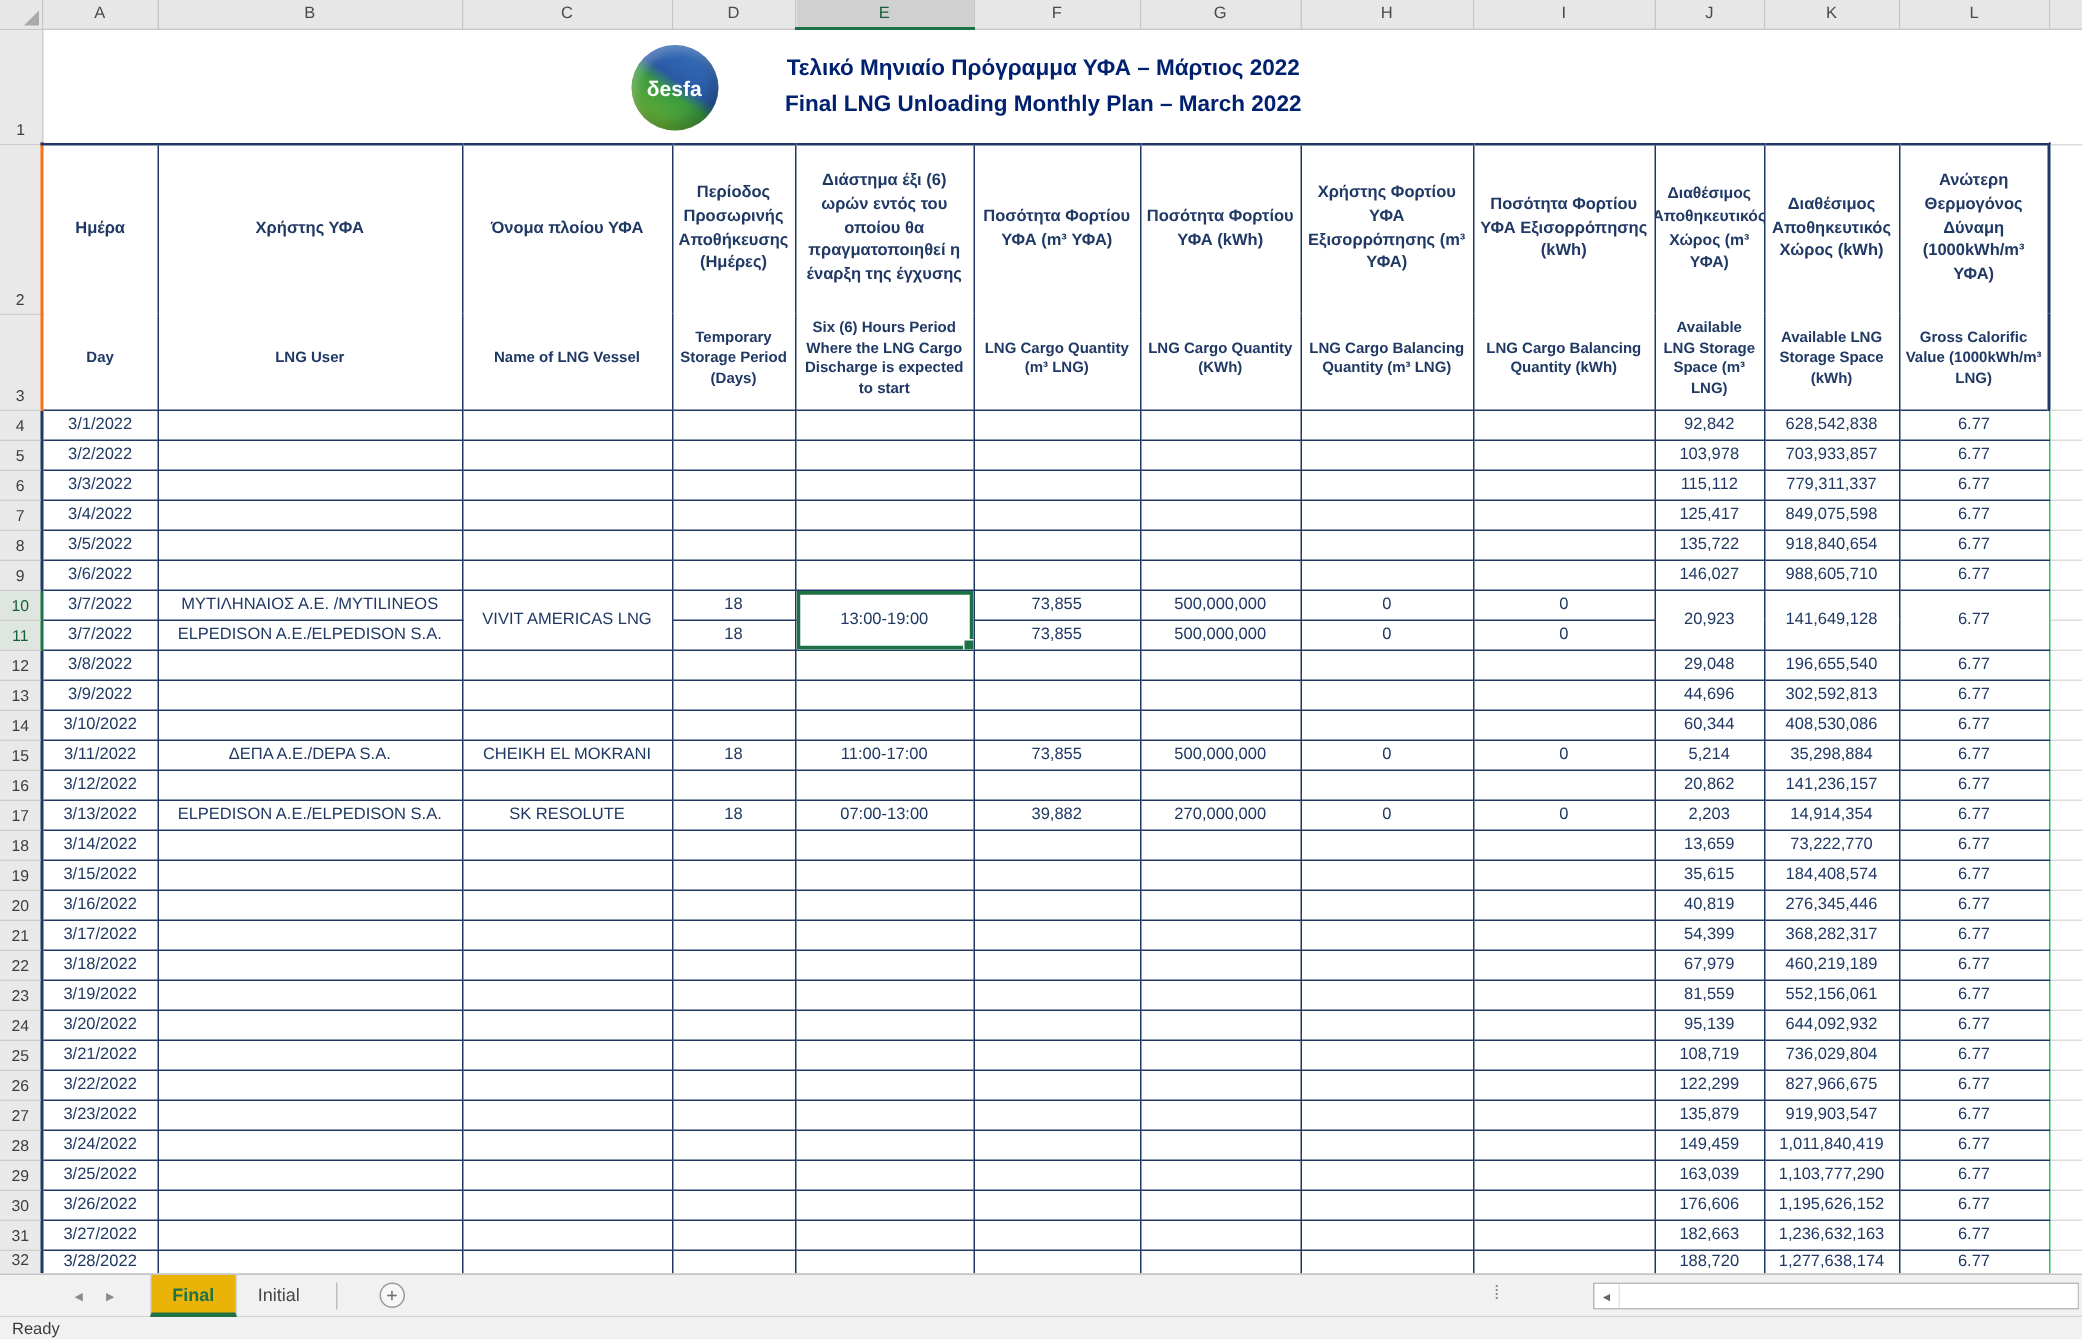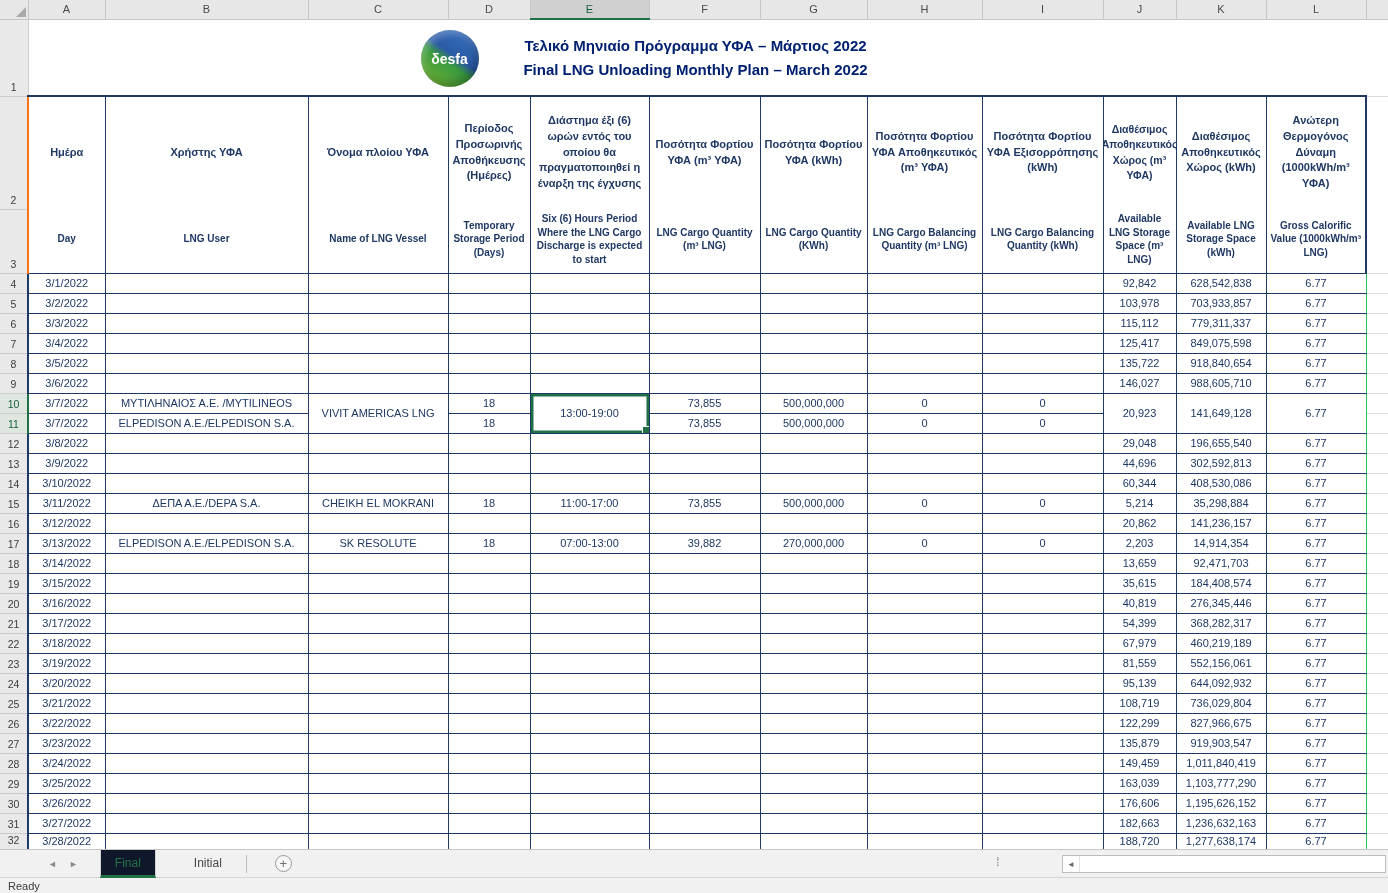--- a/index.html
+++ b/index.html
@@ -52,24 +52,24 @@
 
   
   td.outside { border:none; border-bottom:1px solid #dcdcdc; background:#fff; }
   td.outside-hdr { border:none; border-bottom:1px solid #dcdcdc; background:#fff; }
 
   
   .tabbar { position:relative; width:1388px; height:28px; background:#f1f1f1;
     border-top:1px solid #c6c6c6; display:flex; align-items:center; }
   .navarr { color:#8a8a8a; font-size:9px; cursor:default; }
   .navarr.n1 { margin-left:48px; } .navarr.n2 { margin-left:12px; }
-  .tab { height:28px; line-height:27px; padding:0 14px; font-size:12px; color:#474747;margin-left:24px; }
+  .tab { height:28px; line-height:27px; padding:0 14px; font-size:12px; color:#474747; }
   .tab.first { margin-left:22px; }
-  .tab.active { background:#0f172a; border-left:1px solid #d4d4d4; border-right:1px solid #d4d4d4;
-    border-bottom:3px solid #217346; color:#217346; font-weight:normal; }
+  .tab.active { background:#eab308; border-left:1px solid #d4d4d4; border-right:1px solid #d4d4d4;
+    border-bottom:3px solid #217346; color:#217346; font-weight:bold; }
   .tabdivider { width:1px; height:18px; background:#bdbdbd; margin:0 10px; }
   .addsheet { width:17px; height:17px; border:1px solid #9a9a9a; border-radius:50%;
     display:flex; align-items:center; justify-content:center; color:#6d6d6d; font-size:13px;
     margin-left:18px; background:#f7f7f7; }
   .dots { position:absolute; left:996px; top:4px; color:#8a8a8a; font-size:13px; letter-spacing:-2px; }
   .hscroll { position:absolute; left:1062px; right:2px; top:5px; height:18px; background:#fff;
     border:1px solid #bcbcbc; display:flex; align-items:stretch; }
   .harrow { width:17px; display:flex; align-items:center; justify-content:center;
     color:#666; font-size:8px; border-right:1px solid #e3e3e3; }
   .hthumb { flex:1; background:#fff; }
@@ -171,21 +171,21 @@
             </div>
           </td>
         <td class="hdr" rowspan="2">
           <div class="hdrwrap">
               <div class="hdr-el">Ποσότητα Φορτίου ΥΦΑ (kWh)</div>
               <div class="hdr-en">LNG Cargo Quantity (KWh)</div>
             </div>
           </td>
         <td class="hdr" rowspan="2">
           <div class="hdrwrap">
-              <div class="hdr-el">Ποσότητα Φορτίου ΥΦΑ Αποθηκευτικός (m³ ΥΦΑ)</div>
+              <div class="hdr-el">Χρήστης Φορτίου ΥΦΑ Εξισορρόπησης (m³ ΥΦΑ)</div>
               <div class="hdr-en">LNG Cargo Balancing Quantity (m³ LNG)</div>
             </div>
           </td>
         <td class="hdr" rowspan="2">
           <div class="hdrwrap">
               <div class="hdr-el">Ποσότητα Φορτίου ΥΦΑ Εξισορρόπησης (kWh)</div>
               <div class="hdr-en">LNG Cargo Balancing Quantity (kWh)</div>
             </div>
           </td>
         <td class="hdr" rowspan="2">
@@ -438,21 +438,21 @@
           <td class="cell c-a">3/14/2022</td>
           <td class="cell c-b"></td>
           <td class="cell c-c"></td>
           <td class="cell c-d"></td>
           <td class="cell c-e"></td>
           <td class="cell c-f"></td>
           <td class="cell c-g"></td>
           <td class="cell c-h"></td>
           <td class="cell c-i"></td>
           <td class="cell c-j">13,659</td>
-          <td class="cell c-k">92,471,703</td>
+          <td class="cell c-k">73,222,770</td>
           <td class="cell c-l">6.77</td>
           <td class="outside"></td>
         </tr>
         <tr style="height: 20px;">
           <td class="rowhdr">19</td>
           <td class="cell c-a">3/15/2022</td>
           <td class="cell c-b"></td>
           <td class="cell c-c"></td>
           <td class="cell c-d"></td>
           <td class="cell c-e"></td>

